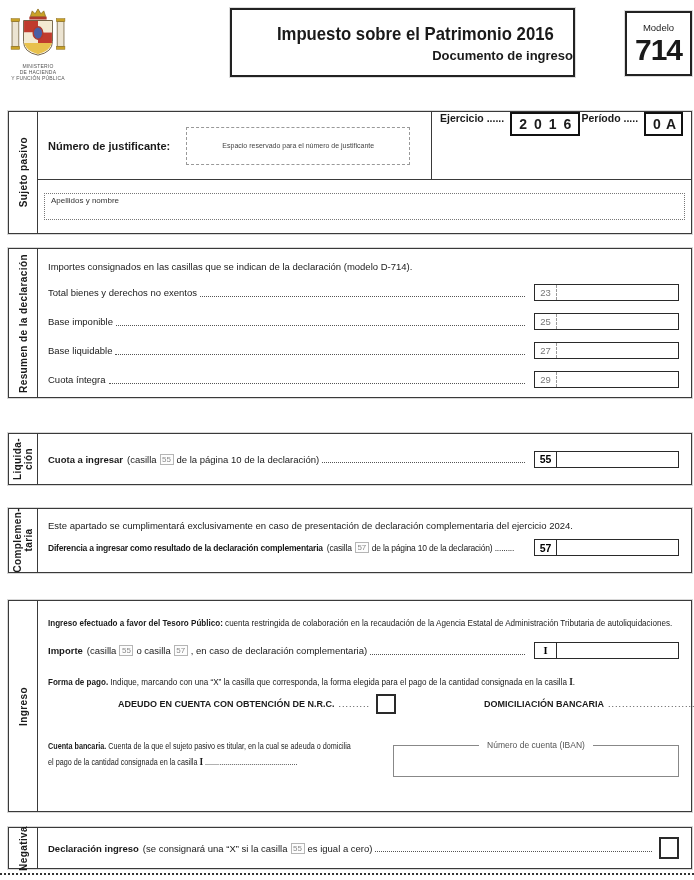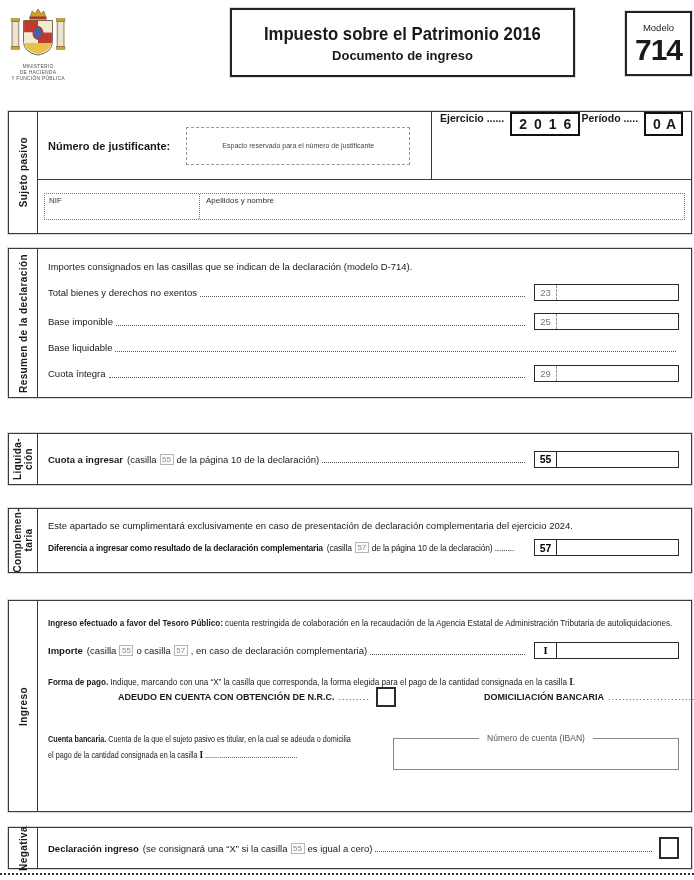--- a/index.html
+++ b/index.html
@@ -12,21 +12,21 @@
   .coat{left:8px;top:8px;width:60px;text-align:center;}
   .ministry{font-size:5px;line-height:1.2;color:#555;white-space:pre-line;margin-top:1px;letter-spacing:.2px;}
   .agbox{left:75px;top:10px;width:133px;height:67px;border:1px solid #3a3a3a;box-shadow:0 0 0 1px #ddd;
          padding:5px 6px 4px 4px;display:flex;flex-direction:column;}
   .agrow{display:flex;align-items:center;}
   .agname{font-family:"Liberation Serif",serif;font-size:12px;color:#222;white-space:nowrap;
           display:inline-block;transform:scaleX(.95);transform-origin:left;}
   .agtel,.agweb{font-size:9px;color:#333;text-align:right;margin-top:6px;}
   .agweb{margin-top:3px;}
   .titlebox{left:230px;top:8px;width:345px;height:69px;border:2px solid #222;box-shadow:0 0 0 1px #ddd;
-            display:flex;flex-direction:column;align-items:center;justify-content:center;}
+            display:flex;flex-direction:column;align-items:flex-end;justify-content:center;}
   .title{font-size:19px;font-weight:bold;white-space:nowrap;transform:scaleX(.88);}
   .subtitle{font-size:13px;font-weight:bold;margin-top:3px;}
   .modelbox{left:625px;top:11px;width:67px;height:65px;border:2px solid #222;box-shadow:0 0 0 1px #ddd;
             display:flex;flex-direction:column;align-items:center;justify-content:center;}
   .modellbl{font-size:9.5px;color:#222;}
   .modelnum{font-size:30px;font-weight:bold;line-height:1;letter-spacing:-1px;margin-top:2px;}
 
   
   .sec{position:absolute;left:8px;width:684px;border:1px solid #3a3a3a;box-shadow:0 0 0 1px #d8d8d8;
        box-sizing:border-box;display:flex;}
@@ -81,21 +81,21 @@
   .sec-comple .cont{padding-top:11px;}
   .difrow{margin-top:8px;font-size:8.5px;letter-spacing:-.2px;white-space:nowrap;}
   .difrow .amt{margin-left:auto;}
 
   
   .sec-ingreso{top:600px;height:212px;}
   .sec-ingreso .cont{padding-top:16px;}
   .longline{white-space:nowrap;transform:scaleX(.85);transform-origin:left center;}
   .improw{margin-top:14px;}
   .formaline{margin-top:16px;}
-  .chkrow{margin-top:0;display:flex;align-items:center;}
+  .chkrow{margin-top:7px;display:flex;align-items:center;}
   .chkgrp1{margin-left:70px;display:flex;align-items:center;}
   .chkgrp2{margin-left:88px;display:flex;align-items:center;}
   .chklab{font-size:9px;font-weight:bold;white-space:nowrap;}
   .chkdots{font-size:9px;color:#444;margin:0 6px 0 4px;letter-spacing:1px;}
   .ctarow{margin-top:26px;display:flex;align-items:flex-start;}
   .ctatext{width:345px;flex:none;font-size:8.5px;line-height:1.55;}
   .ctaline{white-space:nowrap;transform:scaleX(.85);transform-origin:left center;}
   .iban{flex:1;border:1px solid #888;margin:0;padding:0 6px 4px 6px;min-height:36px;box-sizing:border-box;}
   .iban legend{margin:0 auto;padding:0 8px;font-size:8.5px;color:#555;}
   .ibanin{height:22px;}
@@ -158,21 +158,20 @@
         </div>
         <div class="sp-right">
           <span class="lab">Ejercicio ......</span>
           <span class="vbox">2016</span>
           <span class="gap"></span>
           <span class="lab">Período .....</span>
           <span class="vbox per">0A</span>
         </div>
       </div>
       <div class="nifrow">
-        <div class="nifcell">NIF</div>
         <div class="nomcell">Apellidos y nombre</div>
       </div>
     </div>
   </div>
 
   <div class="sec sec-resumen">
     <div class="side">
       <span class="vlabel">Resumen de la declaración</span>
     </div>
     <div class="cont">
@@ -190,20 +189,24 @@
         <span>Base imponible</span>
         <span class="lead"></span>
         <div class="amt">
           <span class="n">25</span>
           <span class="v"></span>
         </div>
       </div>
       <div class="r resrow">
         <span>Base liquidable</span>
         <span class="lead"></span>
+        <div class="amt">
+          <span class="n">27</span>
+          <span class="v"></span>
+        </div>
       </div>
       <div class="r resrow">
         <span>Cuota íntegra</span>
         <span class="lead"></span>
         <div class="amt">
           <span class="n">29</span>
           <span class="v"></span>
         </div>
       </div>
     </div>

